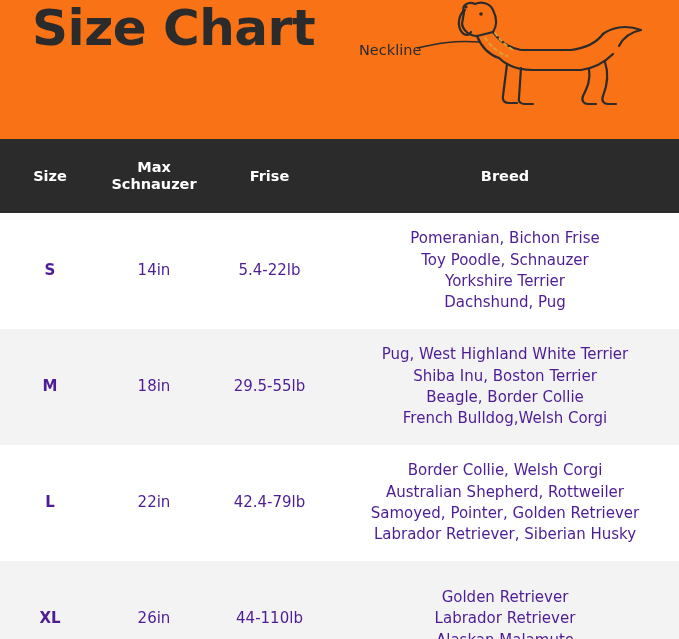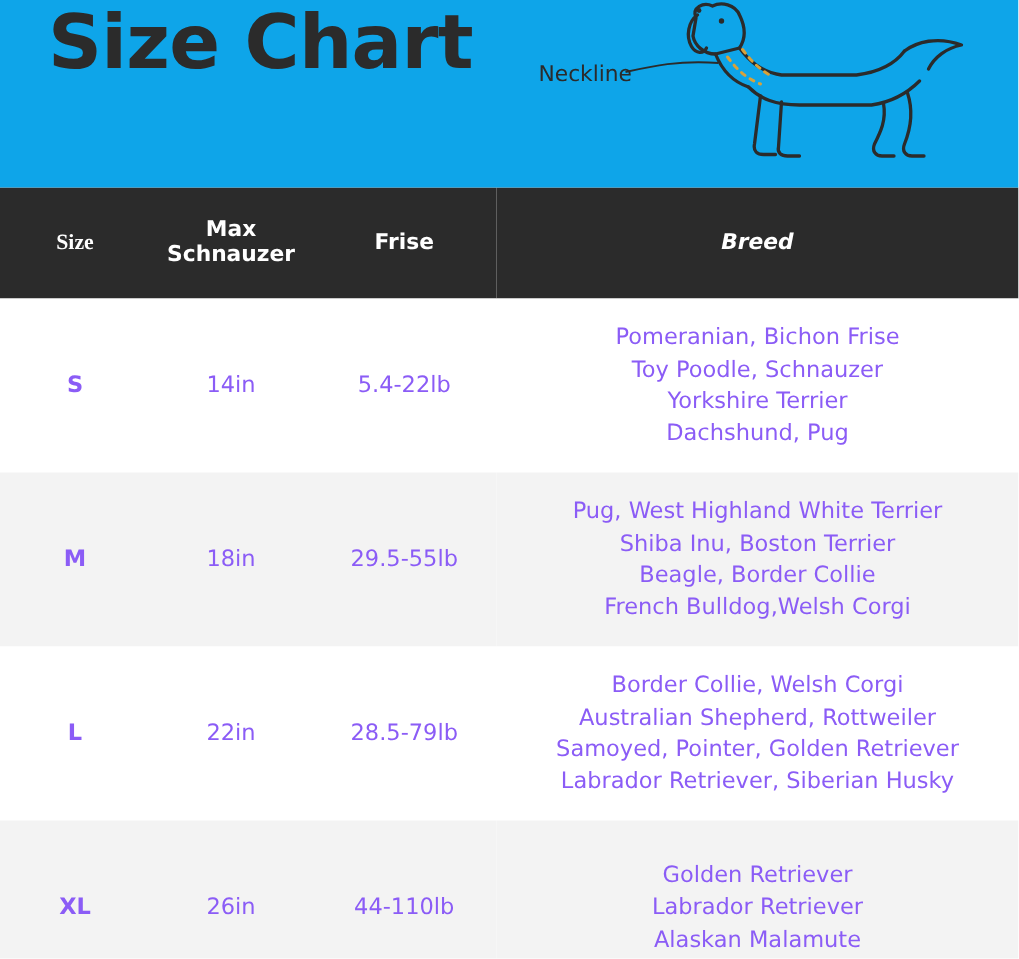--- a/index.html
+++ b/index.html
@@ -18,23 +18,23 @@
   .page {
     position: relative;
     width: 679px;
     height: 639px;
     background: #ffffff;
   }
 
   
   .header {
     position: relative;
-    height: 125px;
+    height: 139px;
     width: 100%;
-    background: #0ea5e9;
+    background: #f97316;
   }
 
   .title {
     position: absolute;
     left: 32px;
     top: 2px;
     font-size: 50px;
     font-weight: 700;
     letter-spacing: -0.5px;
     color: #2b2b2b;
@@ -71,30 +71,30 @@
     color: #ffffff;
     font-size: 14.5px;
     font-weight: 700;
     padding: 12px 4px;
     height: 50px;
     vertical-align: middle;
     text-align: center;
     line-height: 1.15;
   }
 
-  .col-size { width: 92px; font-family: Liberation Serif, serif; }
+  .col-size { width: 92px; }
   .col-neck { width: 100px; }
   .col-weight { width: 115px; }
-  .col-breed { width: auto; font-style: italic; }
+  .col-breed { width: auto; }
 
   .table tbody td {
     text-align: center;
     vertical-align: middle;
     font-size: 15px;
-    color: #8b5cf6;
+    color: #4c1d95;
     padding: 14px 4px;
     line-height: 1.42;
   }
 
   .table tbody tr.row-alt td {
     background: #f3f3f3;
   }
   .table tbody tr.row-plain td {
     background: #ffffff;
   }
@@ -183,21 +183,21 @@
         <td>18in</td>
         <td>29.5-55lb</td>
         <td class="breed-lines">Pug, West Highland White Terrier
 Shiba Inu, Boston Terrier
 Beagle, Border Collie
 French Bulldog,Welsh Corgi</td>
       </tr>
       <tr class="row-plain row-h">
         <td class="cell-size">L</td>
         <td>22in</td>
-        <td>28.5-79lb</td>
+        <td>42.4-79lb</td>
         <td class="breed-lines">Border Collie, Welsh Corgi
 Australian Shepherd, Rottweiler
 Samoyed, Pointer, Golden Retriever
 Labrador Retriever, Siberian Husky</td>
       </tr>
       <tr class="row-alt row-h">
         <td class="cell-size">XL</td>
         <td>26in</td>
         <td>44-110lb</td>
         <td class="breed-lines">Golden Retriever

